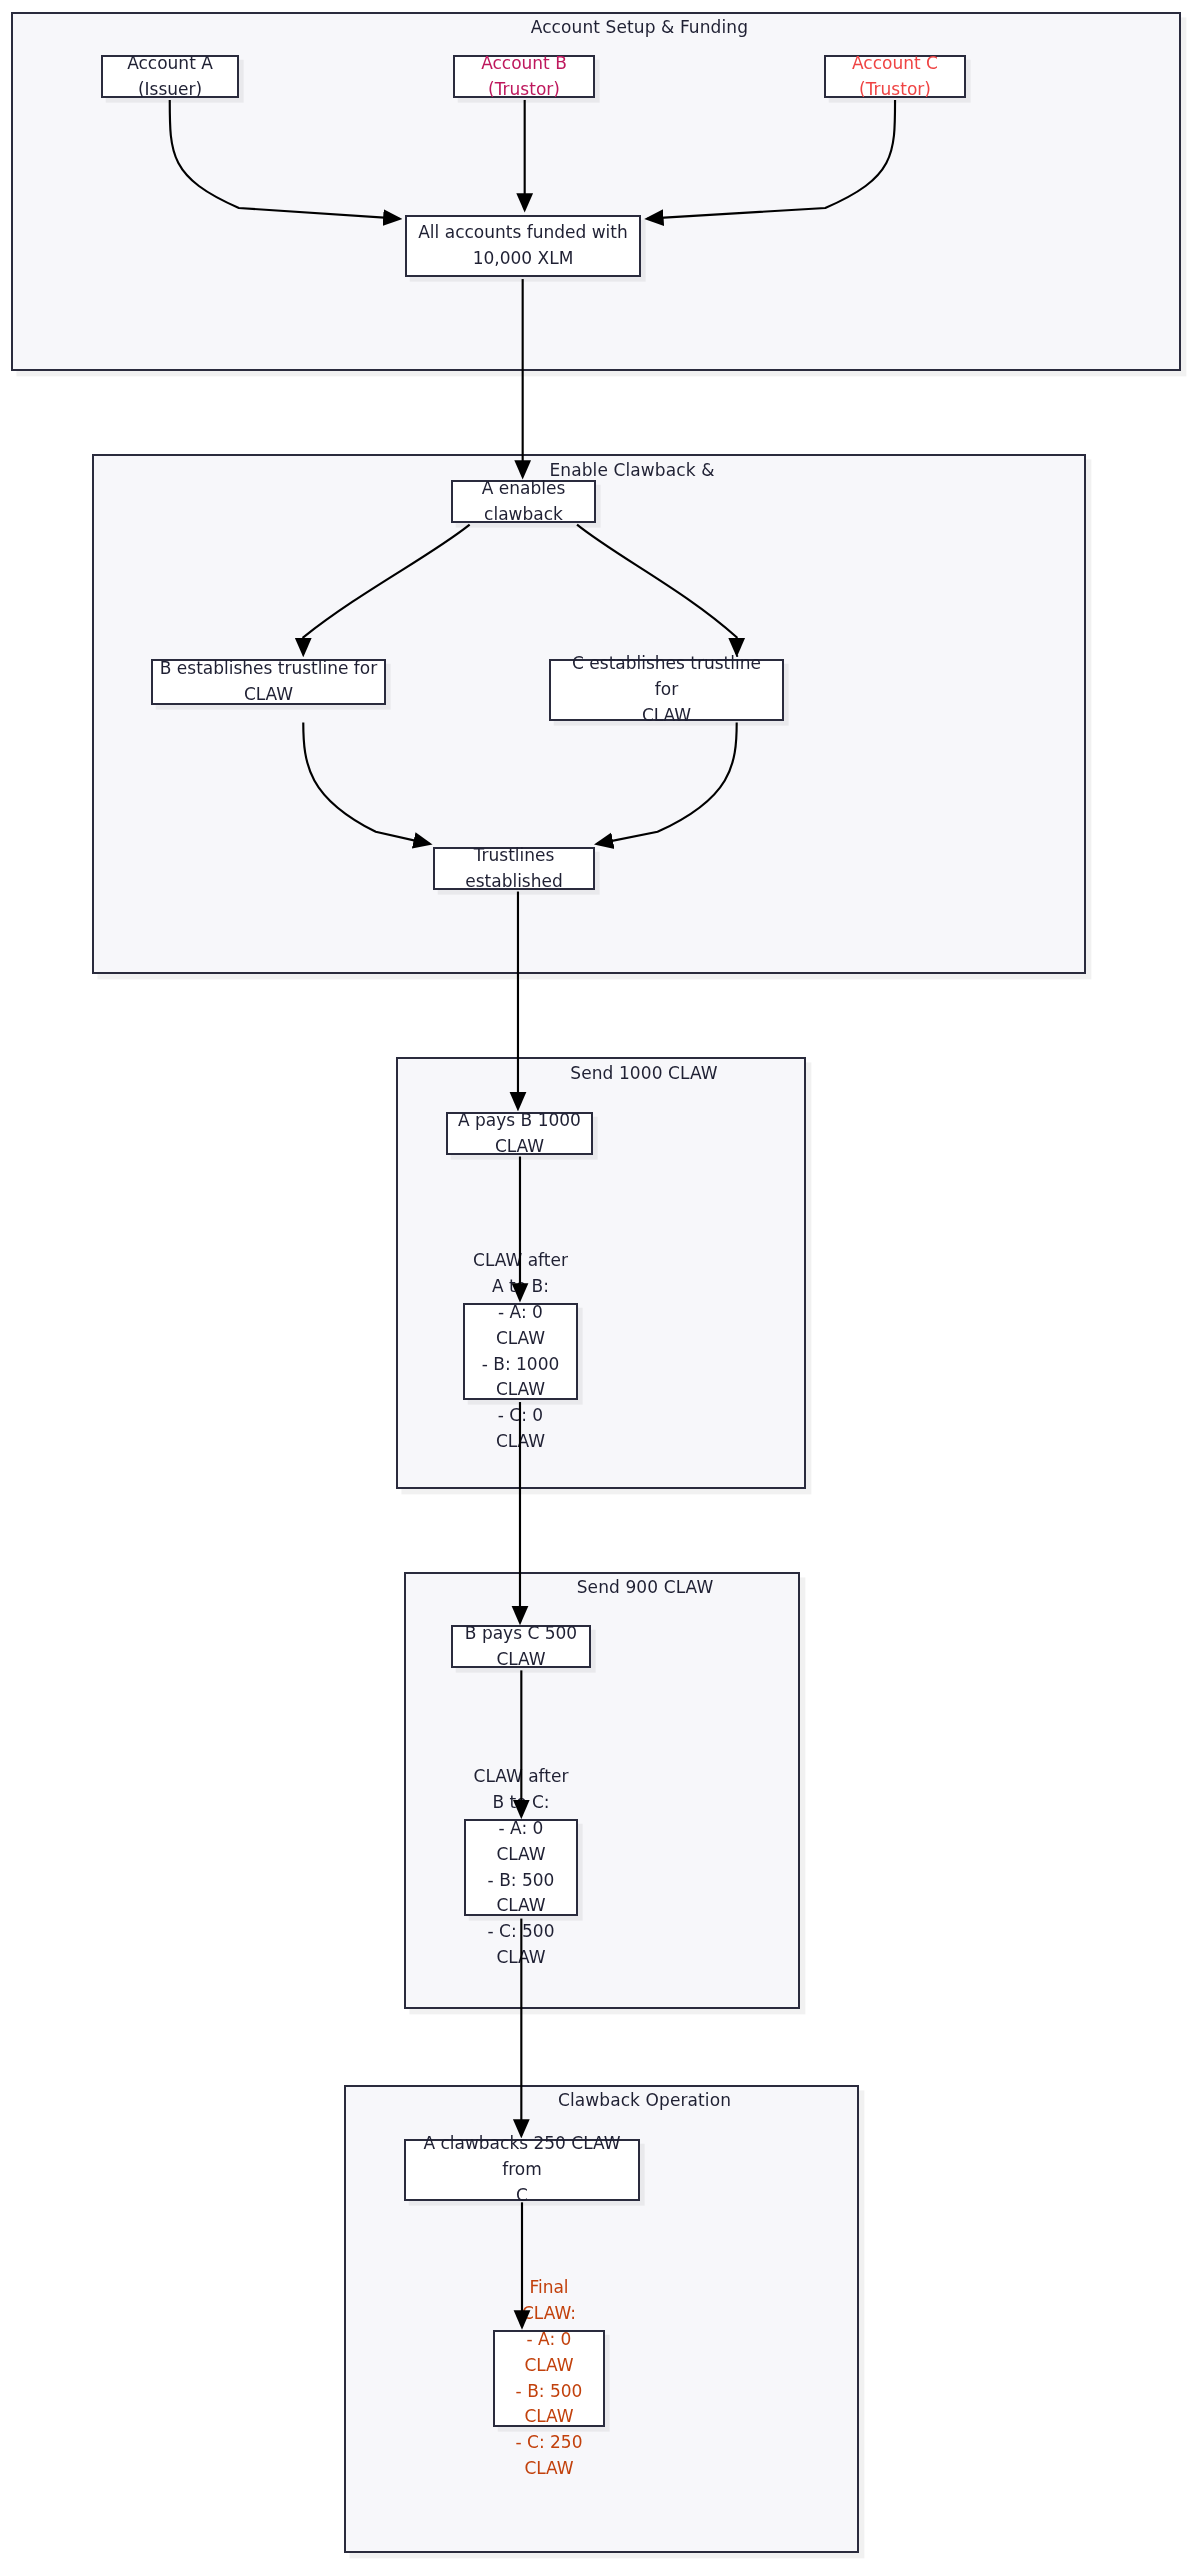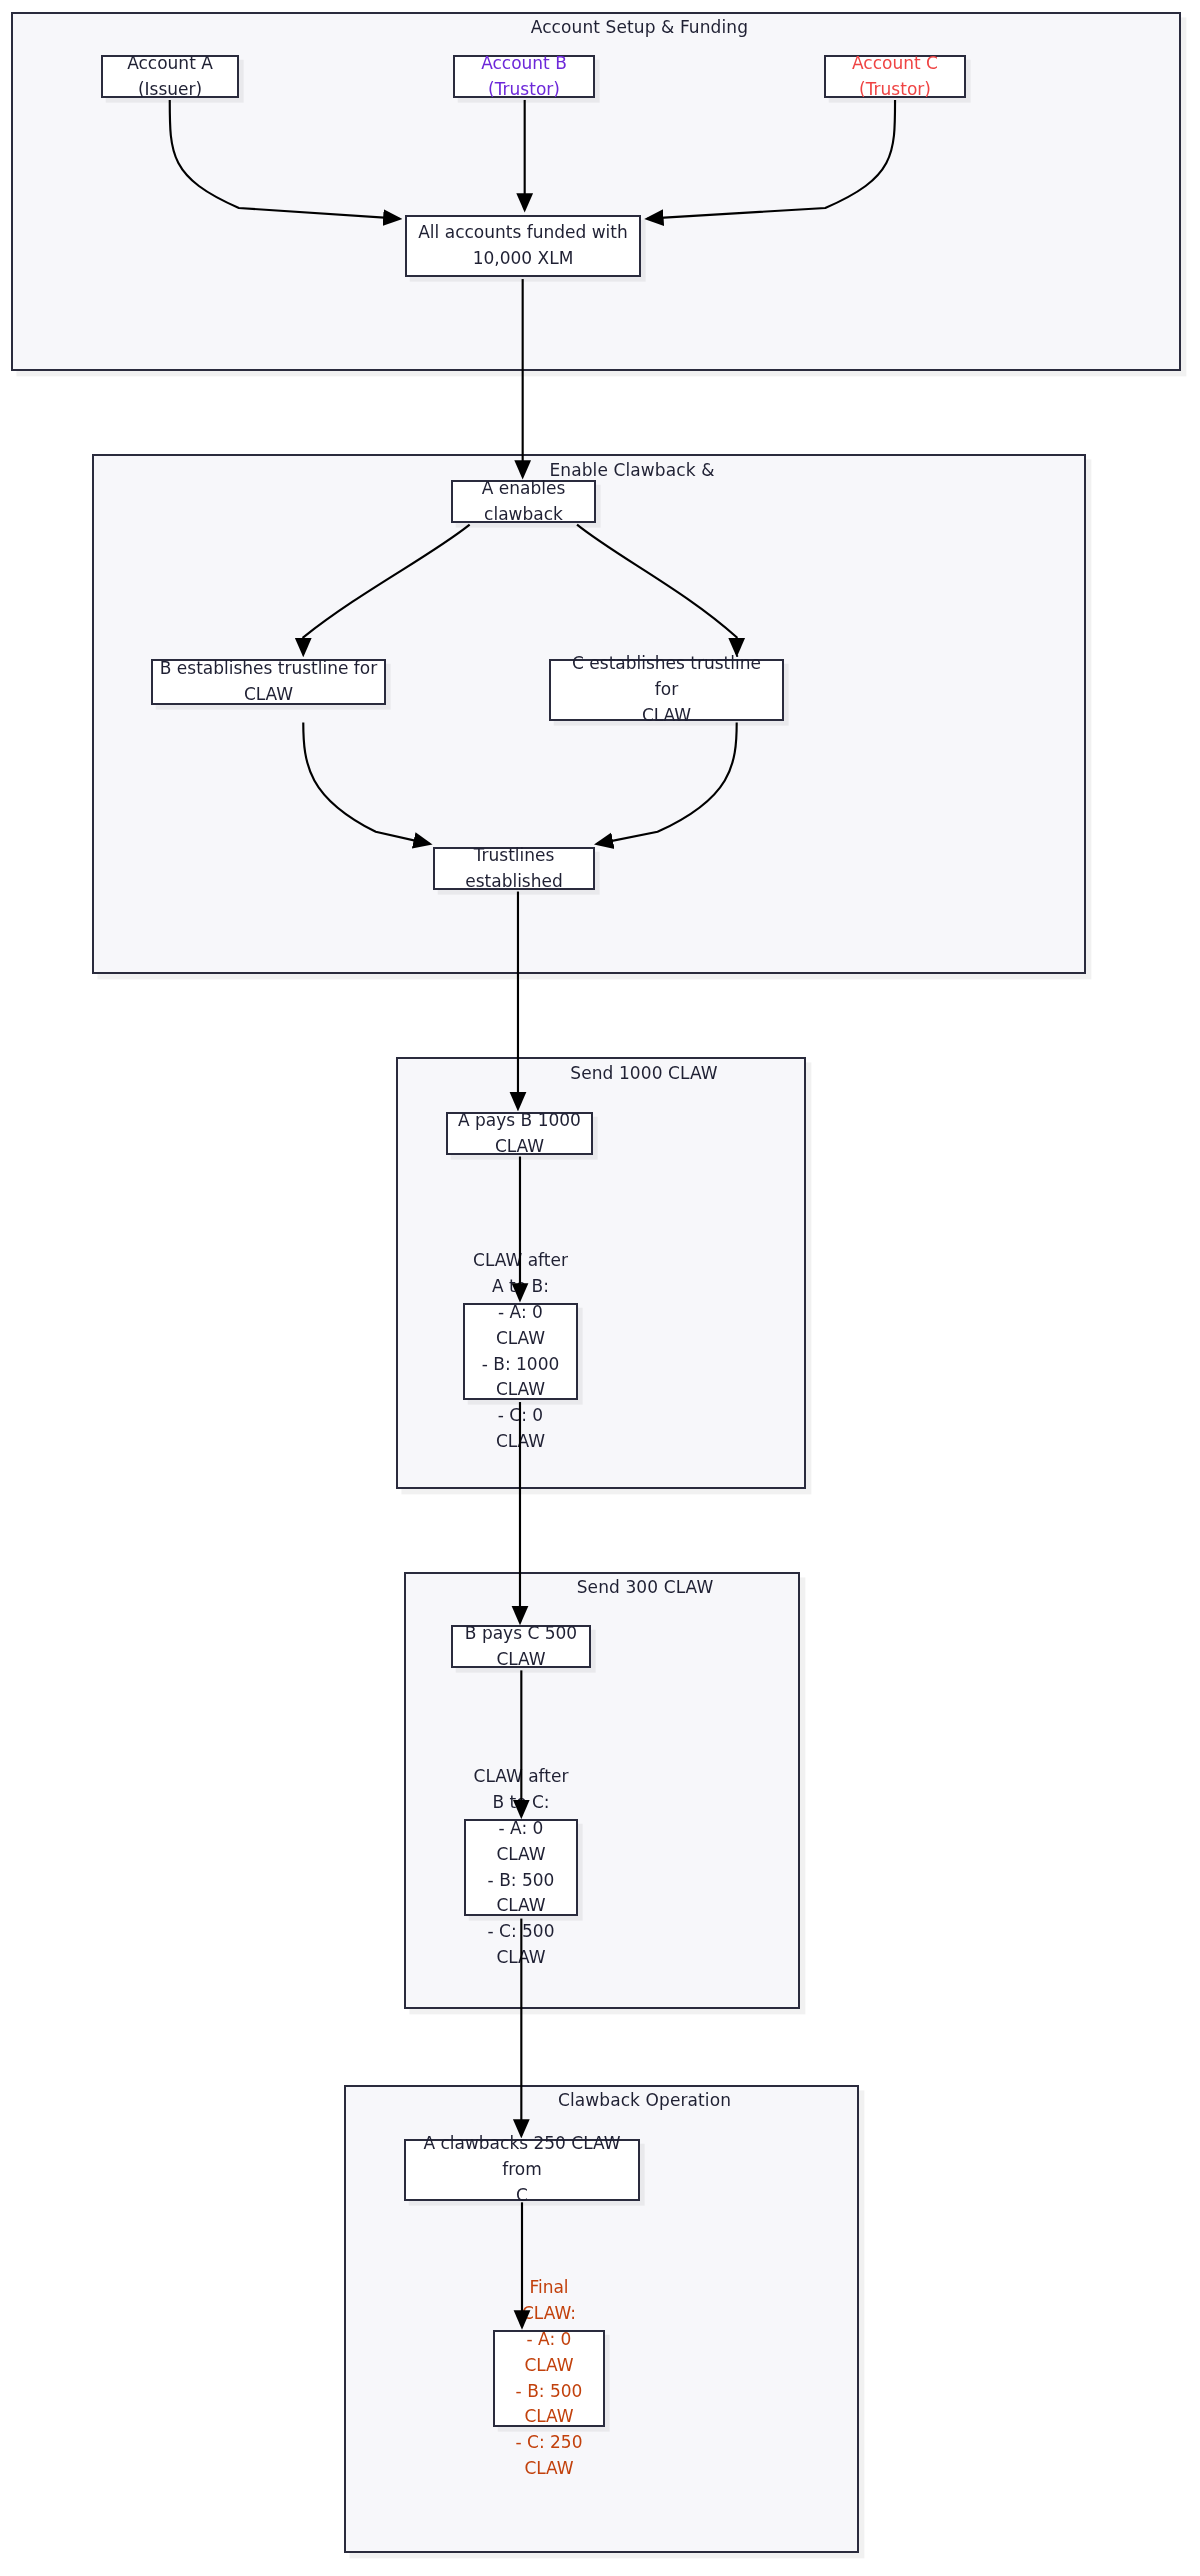--- a/index.html
+++ b/index.html
@@ -100,28 +100,28 @@
       <div class="cluster" style="left: 11.4px; top: 12px; width: 1170px; height: 359px; background: rgb(247, 247, 250); border-color: rgb(42, 43, 61);"></div>
       <div class="cluster" style="left: 92px; top: 454px; width: 994px; height: 520px; background: rgb(247, 247, 250); border-color: rgb(42, 43, 61);"></div>
       <div class="cluster" style="left: 396px; top: 1057px; width: 410px; height: 432px; background: rgb(247, 247, 250); border-color: rgb(42, 43, 61);"></div>
       <div class="cluster" style="left: 404px; top: 1572px; width: 396px; height: 437px; background: rgb(247, 247, 250); border-color: rgb(42, 43, 61);"></div>
       <div class="cluster" style="left: 344px; top: 2085px; width: 515px; height: 468px; background: rgb(247, 247, 250); border-color: rgb(42, 43, 61);"></div>
     </div>
   <div id="cluster-labels-layer">
       <div class="cluster-label" style="top: 17.4px; left: 11.4px; width: 1170px; right: auto; color: rgb(31, 32, 51);">Account Setup &amp; Funding</div>
       <div class="cluster-label" style="top: 460px; left: 92px; width: 994px; right: auto; color: rgb(31, 32, 51);">Enable Clawback &amp;</div>
       <div class="cluster-label" style="top: 1063px; left: 396px; width: 410px; right: auto; color: rgb(31, 32, 51);">Send 1000 CLAW</div>
-      <div class="cluster-label" style="top: 1577px; left: 404px; width: 396px; right: auto; color: rgb(31, 32, 51);">Send 300 CLAW</div>
+      <div class="cluster-label" style="top: 1577px; left: 404px; width: 396px; right: auto; color: rgb(31, 32, 51);">Send 900 CLAW</div>
       <div class="cluster-label" style="top: 2090px; left: 344px; width: 515px; right: auto; color: rgb(31, 32, 51);">Clawback Operation</div>
     </div>
   <div id="nodes-layer">
       <div class="node" style="left: 101px; top: 55px; width: 138px; height: 43px; background: rgb(255, 255, 255); border-color: rgb(42, 43, 61); color: rgb(31, 32, 51);">
         <span class="nlabel">Account A (Issuer)</span>
       </div>
-      <div class="node" style="left: 453px; top: 55px; width: 142px; height: 43px; background: rgb(255, 255, 255); border-color: rgb(42, 43, 61); color: #6d28d9;">
+      <div class="node" style="left: 453px; top: 55px; width: 142px; height: 43px; background: rgb(255, 255, 255); border-color: rgb(42, 43, 61); color: #be185d;">
         <span class="nlabel">Account B (Trustor)</span>
       </div>
       <div class="node" style="left: 824px; top: 55px; width: 142px; height: 43px; background: rgb(255, 255, 255); border-color: rgb(42, 43, 61); color: #ef4444;">
         <span class="nlabel">Account C (Trustor)</span>
       </div>
       <div class="node" style="left: 405px; top: 215px; width: 236px; height: 62px; background: rgb(255, 255, 255); border-color: rgb(42, 43, 61); color: rgb(31, 32, 51);">
         <span class="nlabel">All accounts funded with
 10,000 XLM</span>
       </div>
       <div class="node" style="left: 451px; top: 480px; width: 145px; height: 43px; background: rgb(255, 255, 255); border-color: rgb(42, 43, 61); color: rgb(31, 32, 51);">

